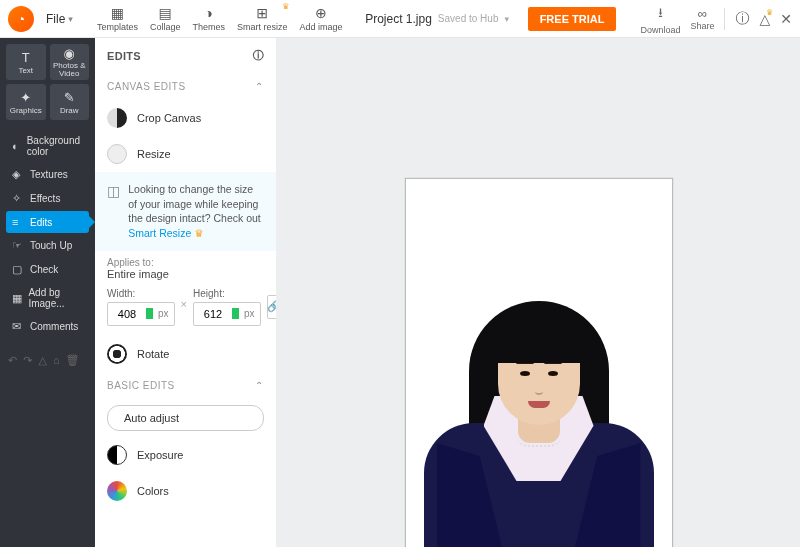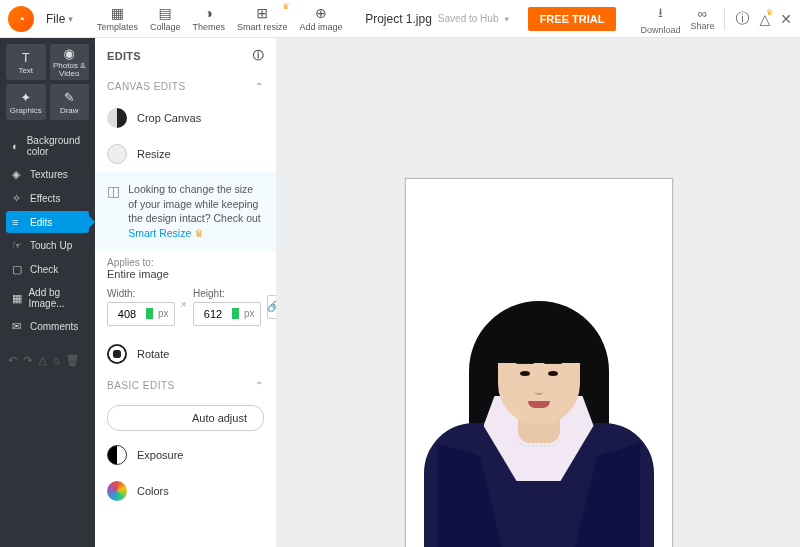--- a/index.html
+++ b/index.html
@@ -52,21 +52,21 @@
 .dim-input { display:flex;align-items:center;border:1px solid #ccc;border-radius:2px;height:24px; }
 .dim-input input { width:38px;border:none;outline:none;text-align:center;font-size:11px;padding:2px; }
 .dim-input .unit { font-size:10px;color:#888;padding:0 5px;border-left:7px solid #22c55e; }
 .mult { color:#aaa;padding-bottom:5px; }
 .link-btn { width:24px;height:24px;border:1px solid #ccc;border-radius:2px;display:flex;align-items:center;justify-content:center;color:#666;cursor:pointer;font-size:11px; }
 .check-row { display:flex;align-items:center;gap:6px;margin-top:10px;font-size:10.5px;color:#555; }
 .check-row input { width:13px;height:13px; }
 .btn-row { display:flex;gap:18px;align-items:center;margin-top:12px; }
 .apply-btn { flex:1;background:#34b5e5;color:#fff;border:none;padding:7px 0;font-size:11px;border-radius:2px;cursor:pointer; }
 .cancel-link { color:#0099e5;font-size:11px;cursor:pointer;padding-right:8px; }
-.auto-adjust { margin:6px 12px;border:1px solid #ccc;border-radius:12px;text-align:right;padding:6px 16px;font-size:11px;cursor:pointer; }
+.auto-adjust { margin:6px 12px;border:1px solid #ccc;border-radius:12px;text-align:left;padding:6px 16px;font-size:11px;cursor:pointer; }
 .canvas-area { flex:1;background:#eceef0;display:flex;align-items:flex-start;justify-content:center;padding-top:140px; }
 .canvas { width:268px;height:396px;background:#fff;border:1px solid #bbb;box-shadow:0 0 0 1px rgba(0,0,0,.04);position:relative;overflow:hidden; }
 .person { position:absolute;bottom:0;left:50%;transform:translateX(-50%);width:240px;height:290px; }
 .hair-back{position:absolute;left:50%;transform:translateX(-50%);top:18px;width:140px;height:200px;background:#0d0d10;border-radius:70px 70px 40px 40px;}
 .body{position:absolute;bottom:0;left:50%;transform:translateX(-50%);width:230px;height:150px;background:#1a1a4a;border-radius:50px 50px 0 0;}
 .collar{position:absolute;bottom:92px;left:50%;transform:translateX(-50%);width:110px;height:85px;background:#f1e8f3;clip-path:polygon(10% 0,90% 0,100% 35%,70% 100%,30% 100%,0 35%);}
 .lapel-l{position:absolute;bottom:0;left:18px;width:72px;height:130px;background:#101045;clip-path:polygon(0 0,60% 10%,100% 100%,0 100%);}
 .lapel-r{position:absolute;bottom:0;right:18px;width:72px;height:130px;background:#101045;clip-path:polygon(40% 10%,100% 0,100% 100%,0 100%);}
 .neck{position:absolute;bottom:130px;left:50%;transform:translateX(-50%);width:42px;height:40px;background:#e8c8a8;border-radius:0 0 12px 12px;}
 .necklace{position:absolute;bottom:126px;left:50%;transform:translateX(-50%);width:48px;height:14px;border-bottom:2px dotted #ddd;border-radius:0 0 30px 30px;}

